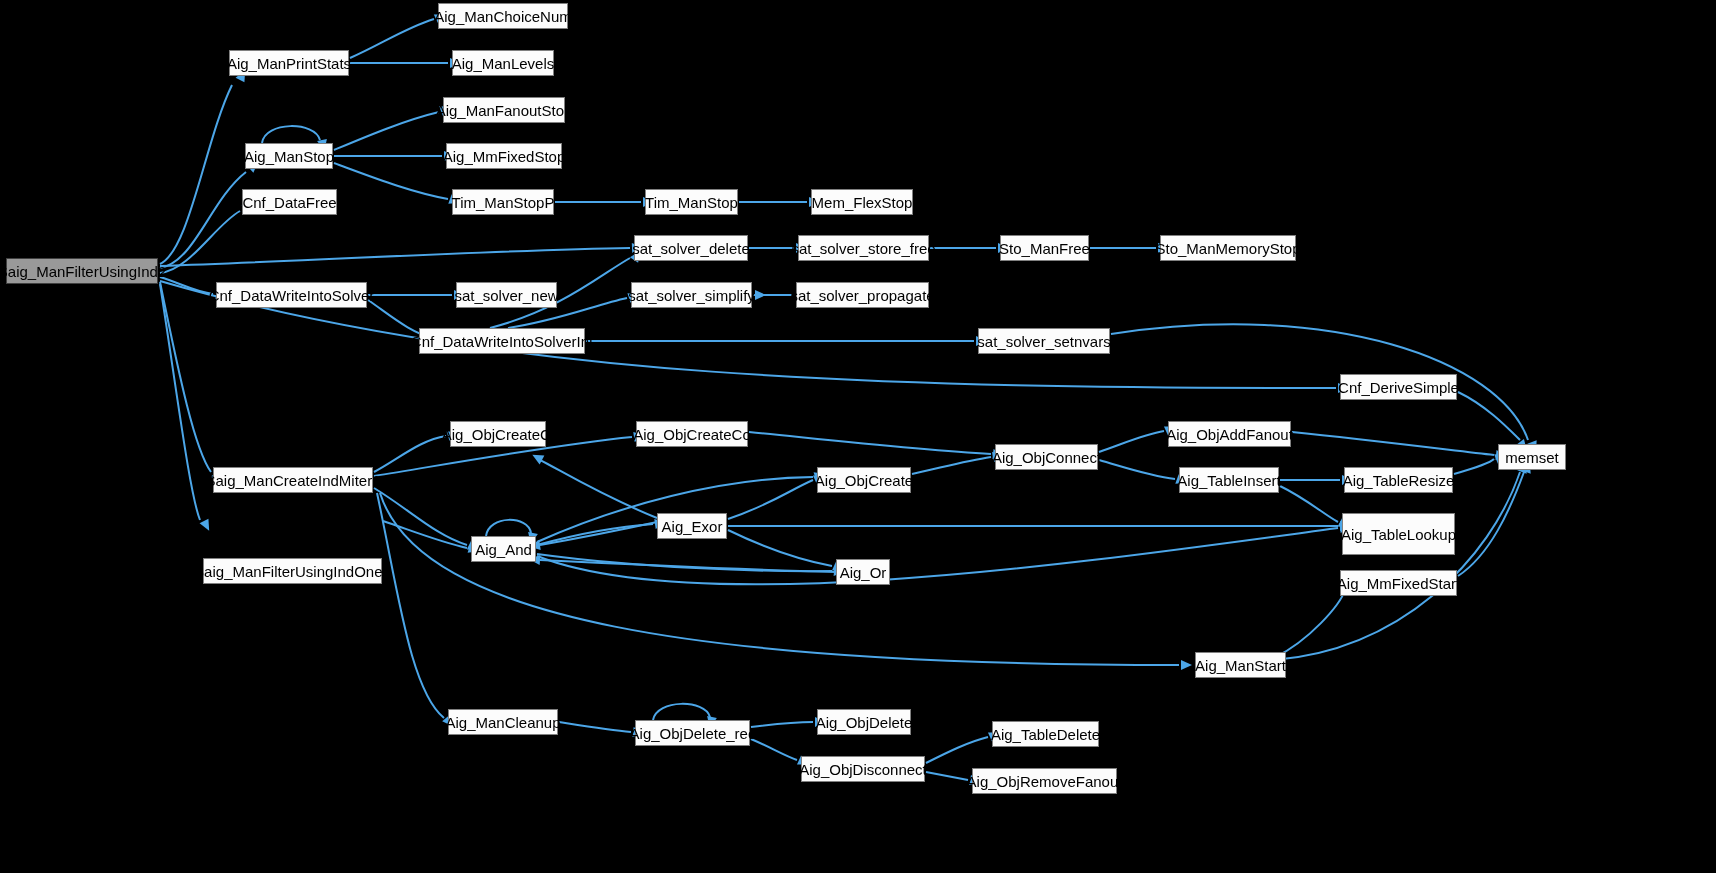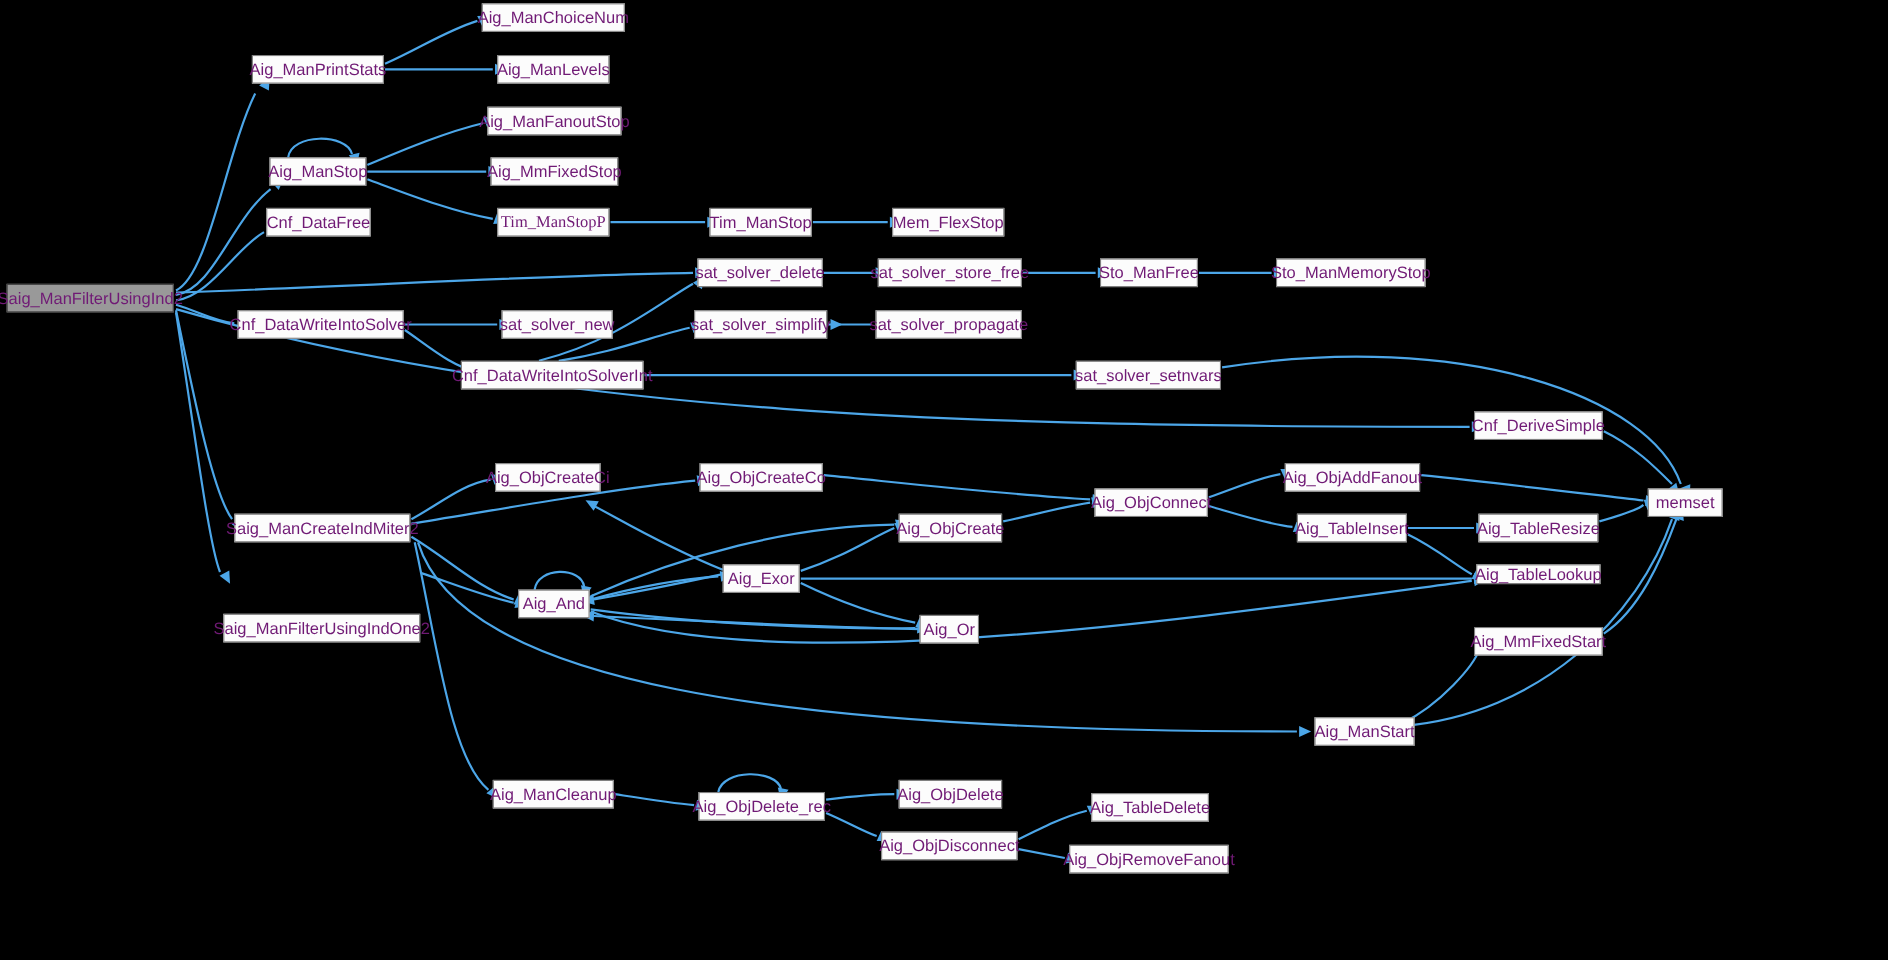--- a/index.html
+++ b/index.html
@@ -19,21 +19,21 @@
     left: 0; top: 0;
     width: 1716px;
     height: 873px;
     pointer-events: none;
   }
   .node {
     position: absolute;
     box-sizing: border-box;
     background: #fcfcfc;
     border: 1px solid #808080;
-    color: #701a75;
+    color: #000000;
     font-size: 15px;
     line-height: 1;
     display: flex;
     align-items: center;
     justify-content: center;
     white-space: nowrap;
     z-index: 5;
   }
   .node.root {
     background: #999999;
@@ -188,21 +188,21 @@
     </div>
     <div class="node" style="left: 443px; top: 97px; width: 122px; height: 26px; background: rgb(252, 252, 252);">
       <span class="node-label">Aig_ManFanoutStop</span>
     </div>
     <div class="node" style="left: 446px; top: 143px; width: 116px; height: 26px; background: rgb(252, 252, 252);">
       <span class="node-label">Aig_MmFixedStop</span>
     </div>
     <div class="node" style="left: 242px; top: 189px; width: 95px; height: 26px; background: rgb(252, 252, 252);">
       <span class="node-label">Cnf_DataFree</span>
     </div>
-    <div class="node" style="left: 452px; top: 189px; width: 102px; height: 26px; background: rgb(252, 252, 252); font-family: Liberation Serif, serif;">
+    <div class="node" style="left: 452px; top: 189px; width: 102px; height: 26px; background: rgb(252, 252, 252);">
       <span class="node-label">Tim_ManStopP</span>
     </div>
     <div class="node" style="left: 645px; top: 189px; width: 93px; height: 26px; background: rgb(252, 252, 252);">
       <span class="node-label">Tim_ManStop</span>
     </div>
     <div class="node" style="left: 811px; top: 189px; width: 102px; height: 26px; background: rgb(252, 252, 252);">
       <span class="node-label">Mem_FlexStop</span>
     </div>
     <div class="node" style="left: 634px; top: 235px; width: 114px; height: 26px; background: rgb(252, 252, 252);">
       <span class="node-label">sat_solver_delete</span>
@@ -263,21 +263,21 @@
     </div>
     <div class="node" style="left: 817px; top: 467px; width: 94px; height: 26px; background: rgb(252, 252, 252);">
       <span class="node-label">Aig_ObjCreate</span>
     </div>
     <div class="node" style="left: 203px; top: 513px; width: 179px; height: 26px; background: rgb(252, 252, 252); margin-top: 45px;">
       <span class="node-label">Saig_ManFilterUsingIndOne2</span>
     </div>
     <div class="node" style="left: 657px; top: 513px; width: 70px; height: 26px; background: rgb(252, 252, 252);">
       <span class="node-label">Aig_Exor</span>
     </div>
-    <div class="node" style="left: 1342px; top: 513px; width: 113px; height: 18px; background: rgb(252, 252, 252);">
+    <div class="node" style="left: 1342px; top: 513px; width: 113px; height: 42px; background: rgb(252, 252, 252);">
       <span class="node-label">Aig_TableLookup</span>
     </div>
     <div class="node" style="left: 471px; top: 536px; width: 65px; height: 26px; background: rgb(252, 252, 252);">
       <span class="node-label">Aig_And</span>
     </div>
     <div class="node" style="left: 836px; top: 559px; width: 54px; height: 26px; background: rgb(252, 252, 252);">
       <span class="node-label">Aig_Or</span>
     </div>
     <div class="node" style="left: 1340px; top: 570px; width: 117px; height: 26px; background: rgb(252, 252, 252);">
       <span class="node-label">Aig_MmFixedStart</span>

